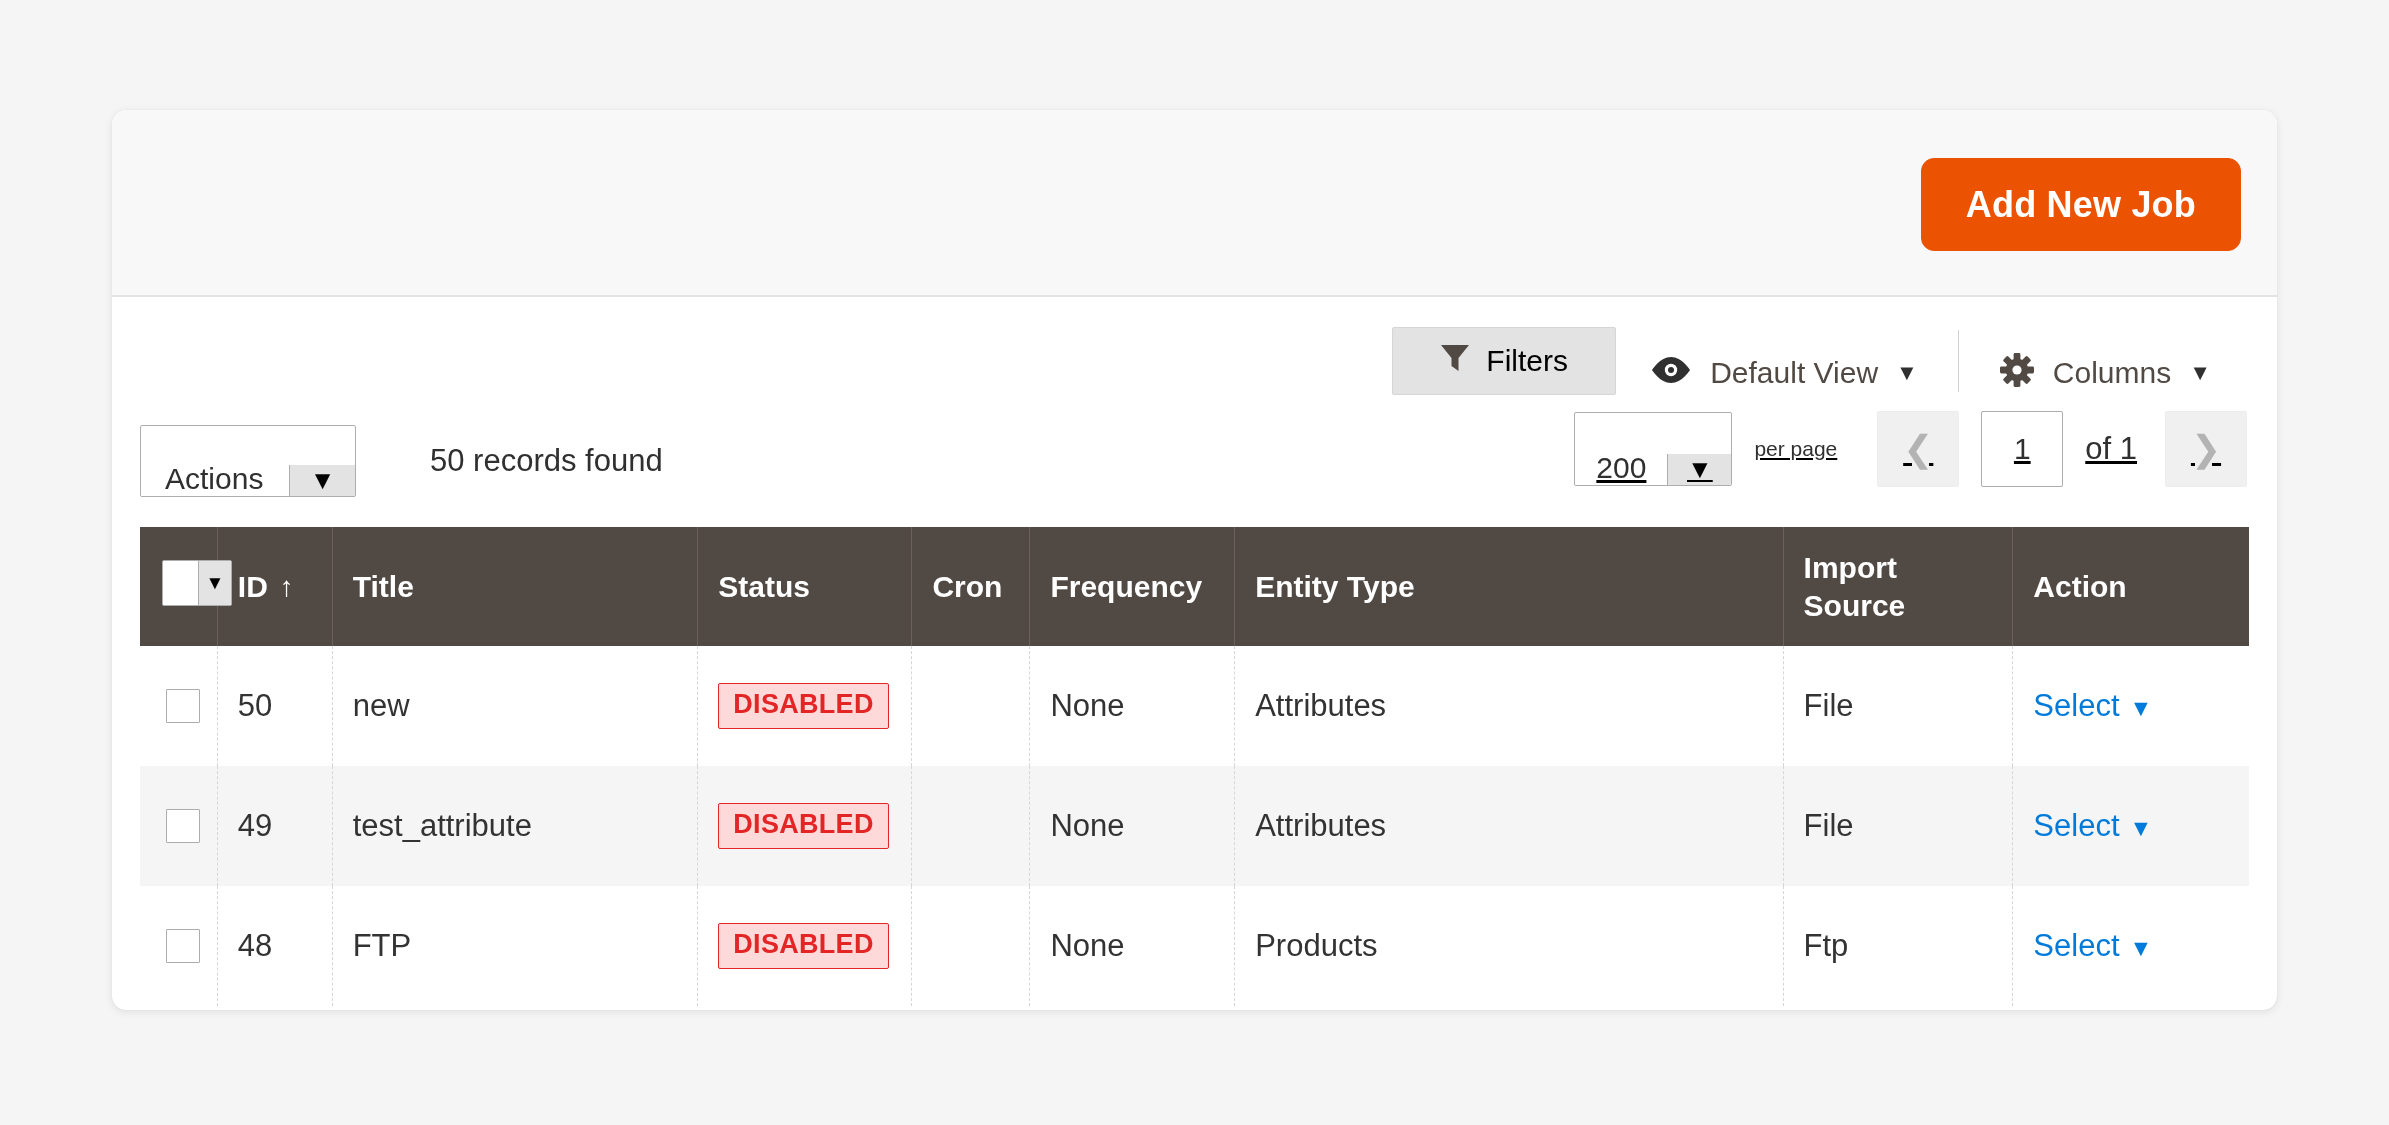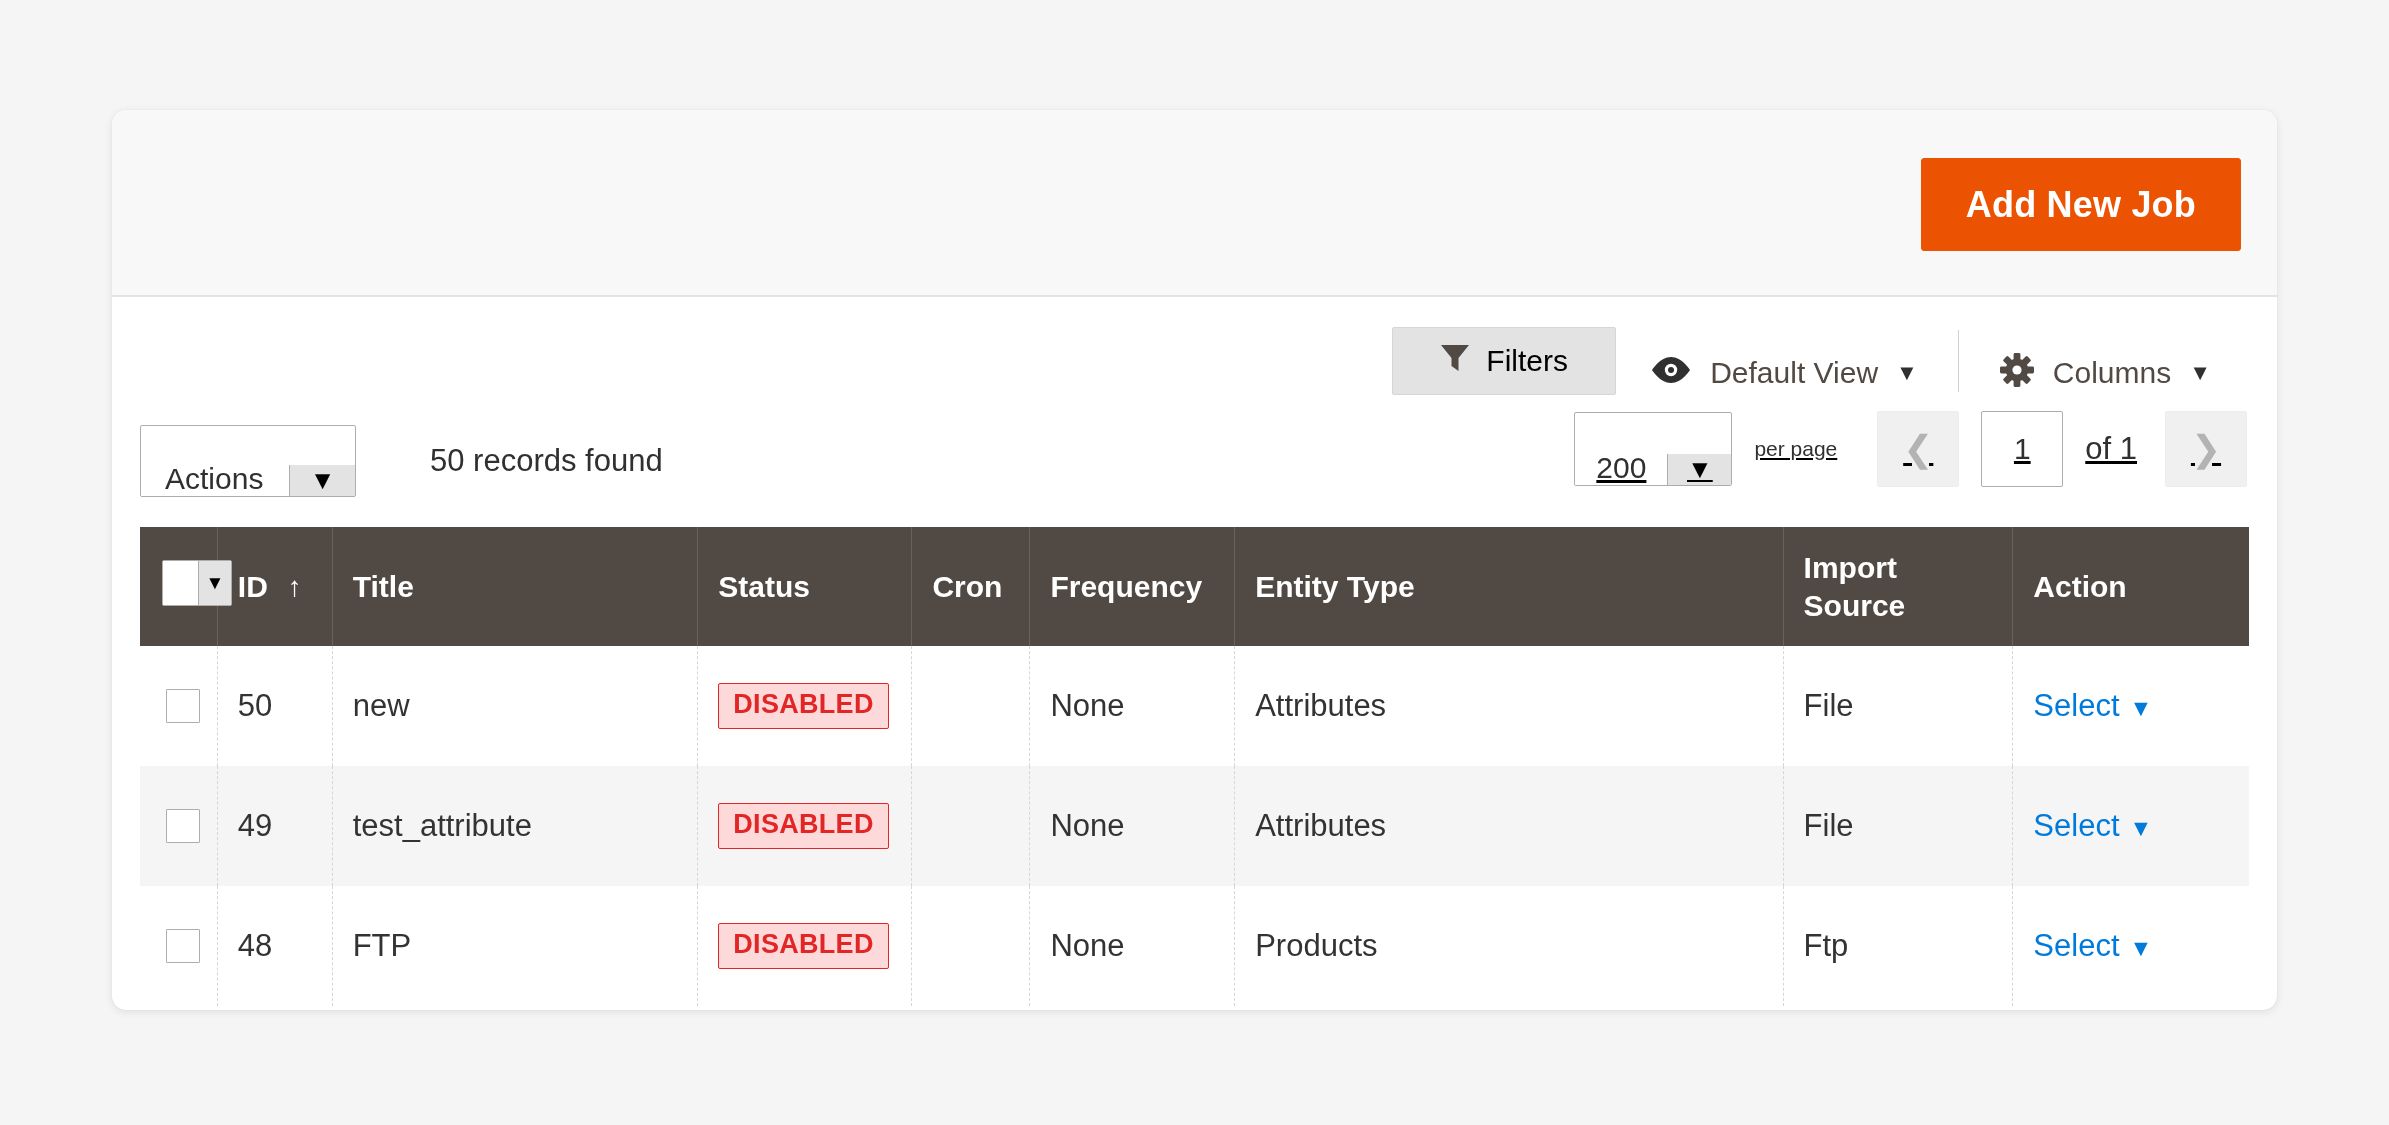--- a/index.html
+++ b/index.html
@@ -44,21 +44,21 @@
   }
   .btn-primary {
     position: absolute;
     right: 36px;
     top: 48px;
     height: 93px;
     padding: 0 44px;
     background: #eb5202;
     color: #ffffff;
     border: 1px solid #eb5202;
-    border-radius: 3px;
+    border-radius: 13px;
     font-family: "Liberation Sans", sans-serif;
     font-size: 36px;
     font-weight: bold;
     letter-spacing: 0.2px;
     cursor: pointer;
     line-height: 91px;
     text-align: center;
   }
 
   
@@ -229,21 +229,21 @@
     text-align: left;
     padding: 22px 20px;
     height: 110px;
     vertical-align: middle;
     border-right: 1px solid #6a615b;
     line-height: 1.25;
   }
   table.data-grid thead th:last-child { border-right: none; }
   table.data-grid thead th.col-check { padding: 22px 0 22px 22px; }
 
-  .th-sort { display: inline-flex; align-items: center; gap: 20px; }
+  .th-sort { display: inline-flex; align-items: center; gap: 12px; }
   .sort-arrow { font-size: 28px; font-weight: normal; line-height: 1; }
 
   .mass-check {
     display: inline-flex;
     align-items: stretch;
     border: 1px solid #adadad;
     border-radius: 2px;
     overflow: hidden;
     cursor: pointer;
     width: 70px;

